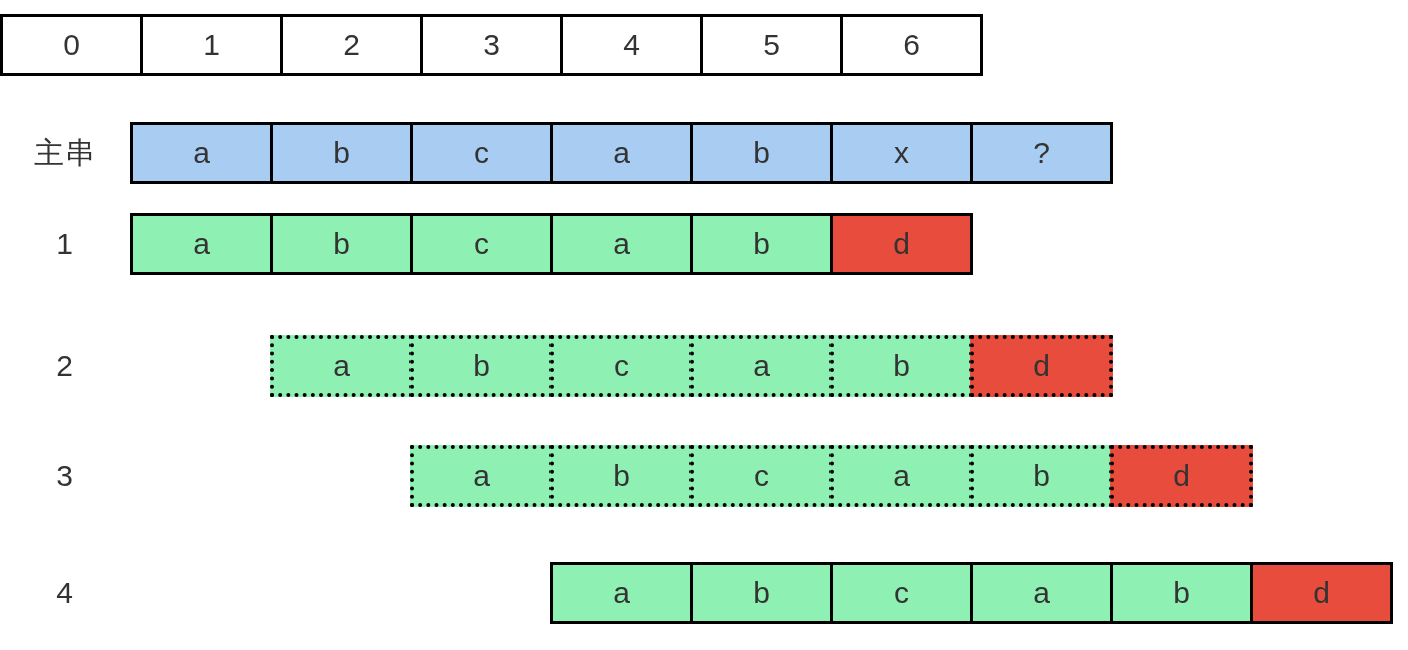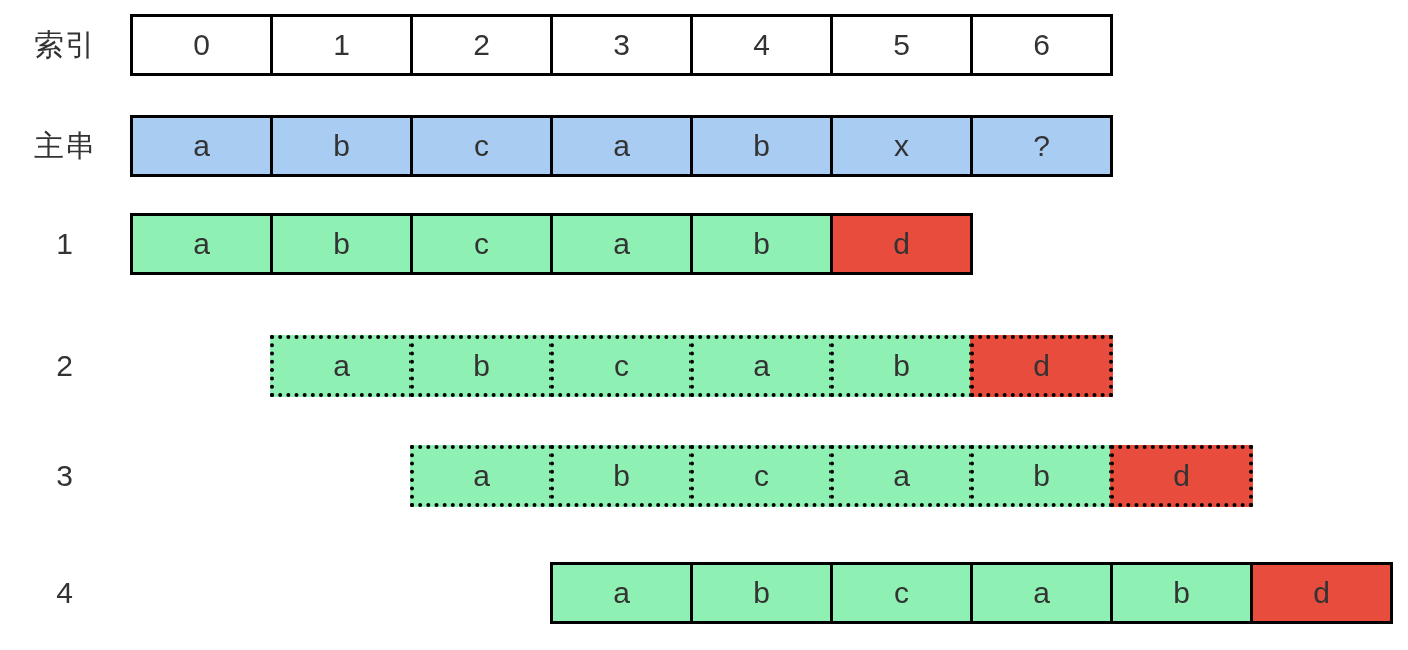--- a/index.html
+++ b/index.html
@@ -53,32 +53,31 @@
   .cell.plain    { background: #ffffff; }
   .cell.main     { background: var(--c-main, #a8ccf2); }
   .cell.match    { background: var(--c-match, #8ff0b3); }
   .cell.mismatch { background: var(--c-mismatch, #e84c3d); }
 </style>
 </head>
 <body style="--c-main: #a8ccf2; --c-match: #8ff0b3; --c-mismatch: #e84c3d; --c-border: #000000; --c-text: #333333; background: rgb(255, 255, 255);">
 
 <div class="canvas">
     <div class="row solid" style="top: 14px;">
-      <div class="rowlabel">索引</div>
       <div class="strip" style="margin-left: 0px;">
         <div class="cell plain">0</div>
         <div class="cell plain">1</div>
         <div class="cell plain">2</div>
         <div class="cell plain">3</div>
         <div class="cell plain">4</div>
         <div class="cell plain">5</div>
         <div class="cell plain">6</div>
       </div>
     </div>
-    <div class="row solid" style="top: 115px; justify-content: space-between;">
+    <div class="row solid" style="top: 122px; justify-content: space-between;">
       <div class="rowlabel">主串</div>
       <div class="strip" style="margin-left: 0px;">
         <div class="cell main">a</div>
         <div class="cell main">b</div>
         <div class="cell main">c</div>
         <div class="cell main">a</div>
         <div class="cell main">b</div>
         <div class="cell main">x</div>
         <div class="cell main">?</div>
       </div>

